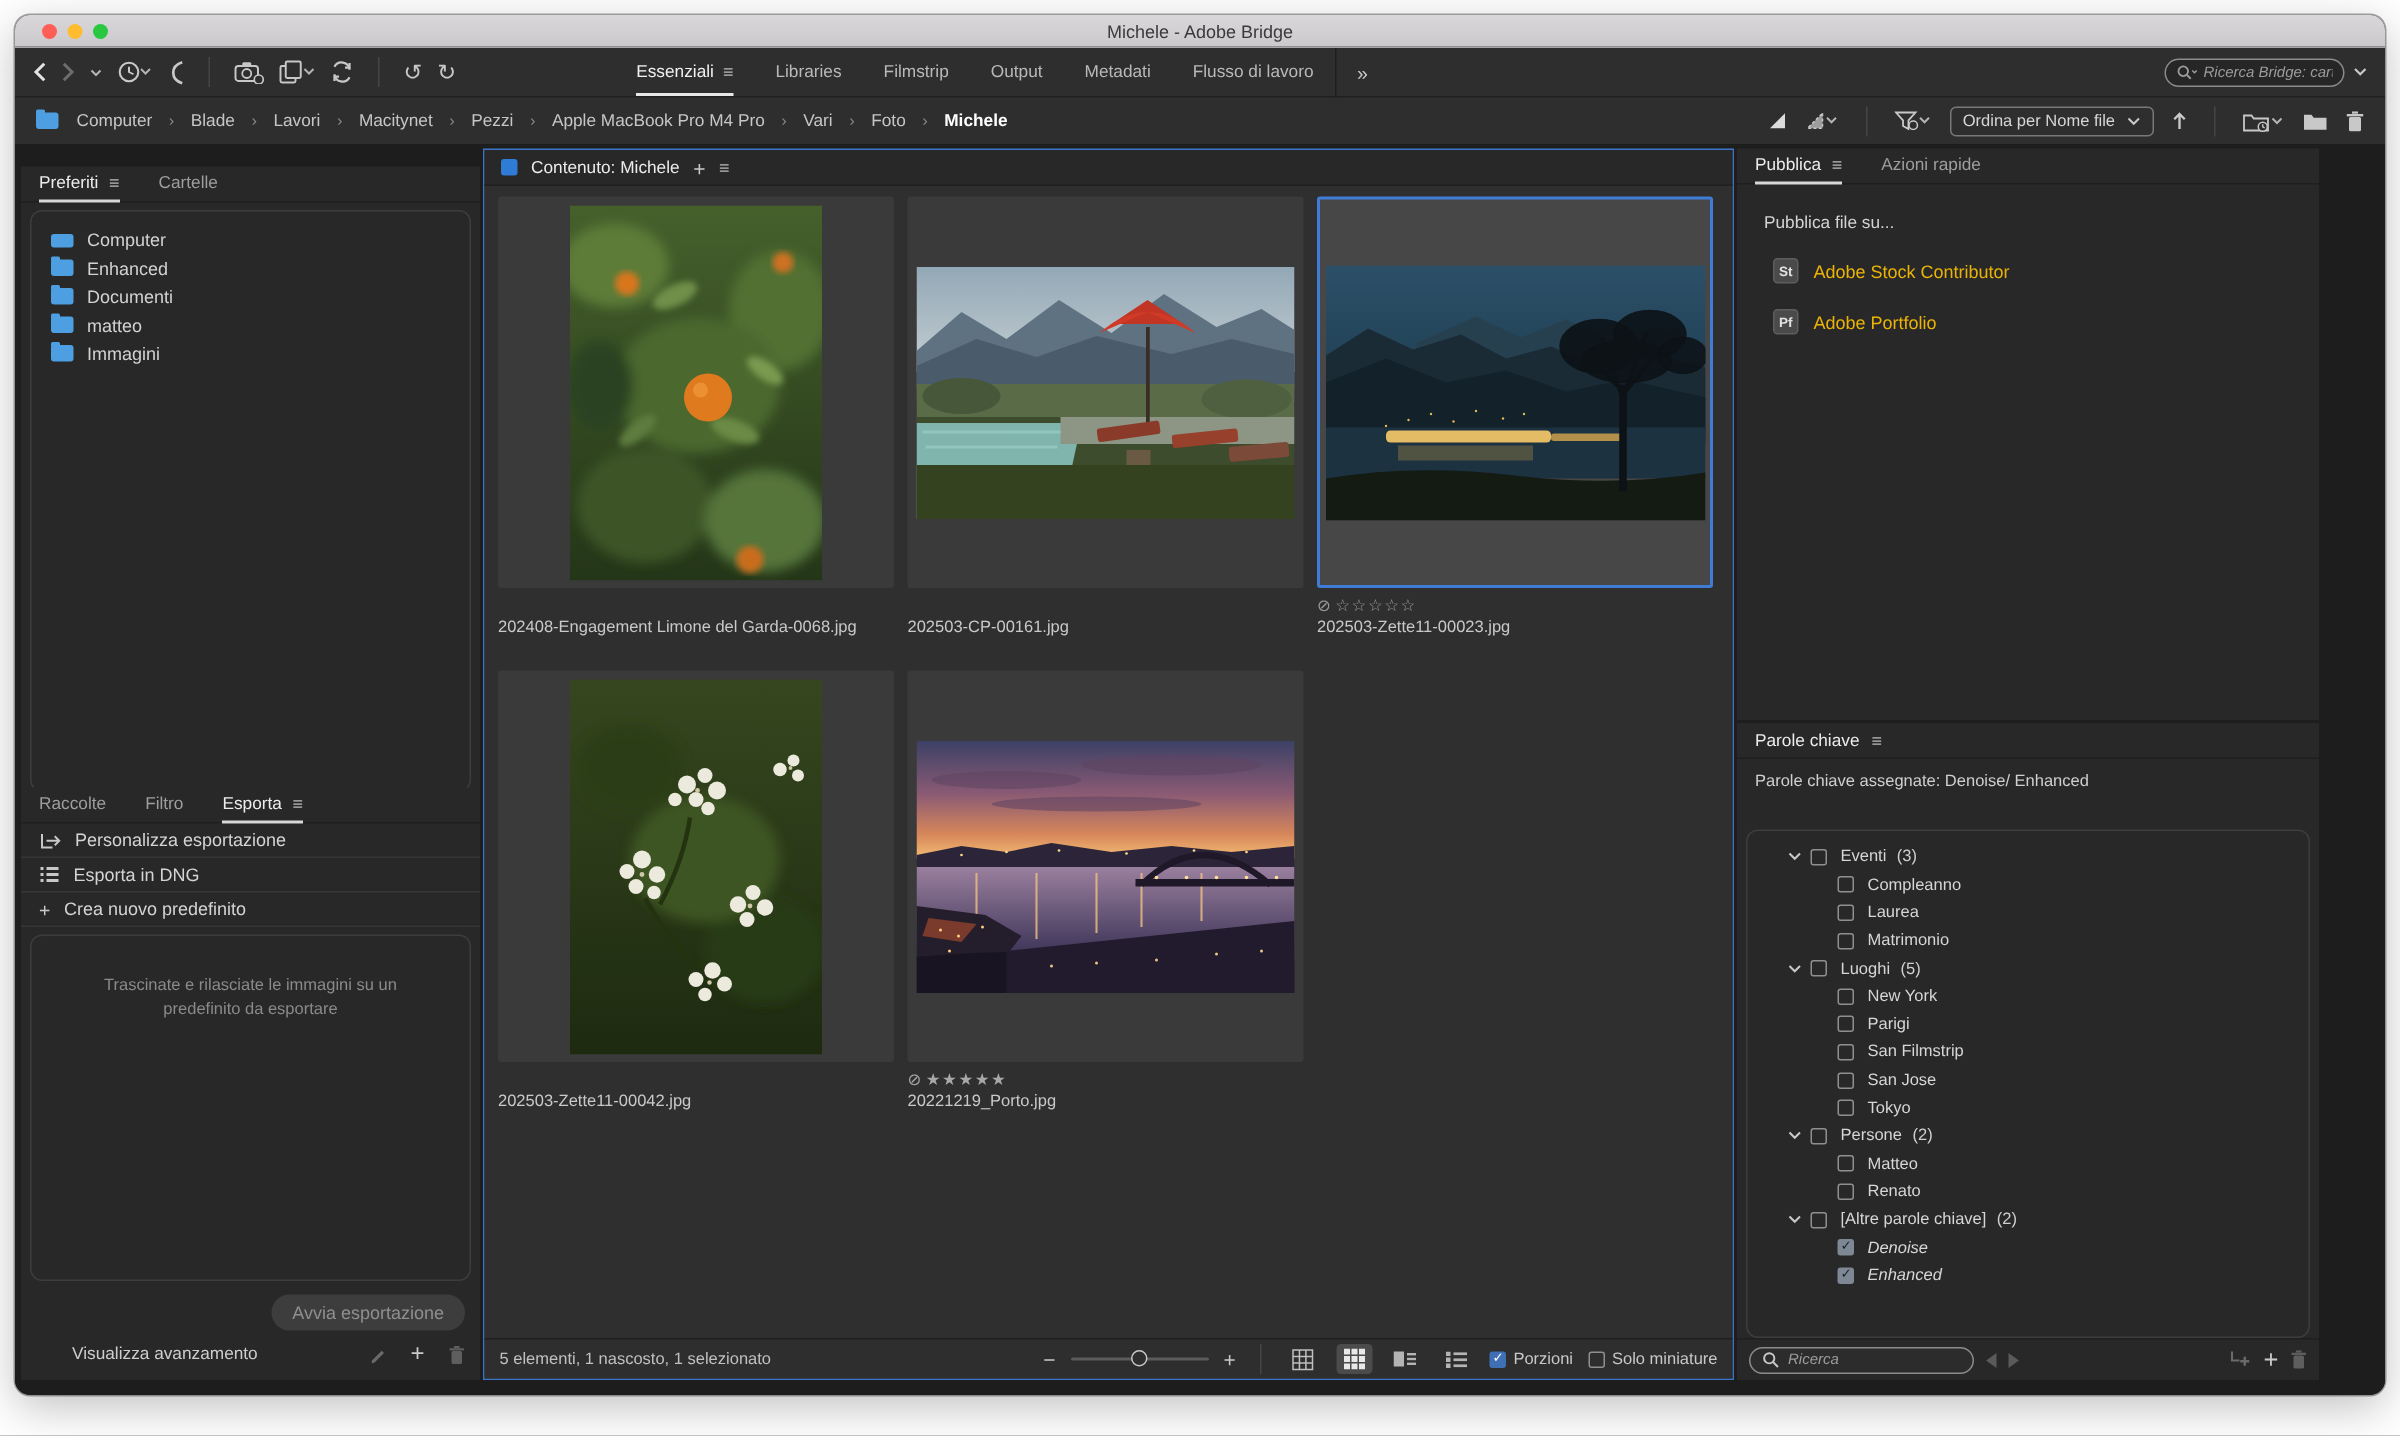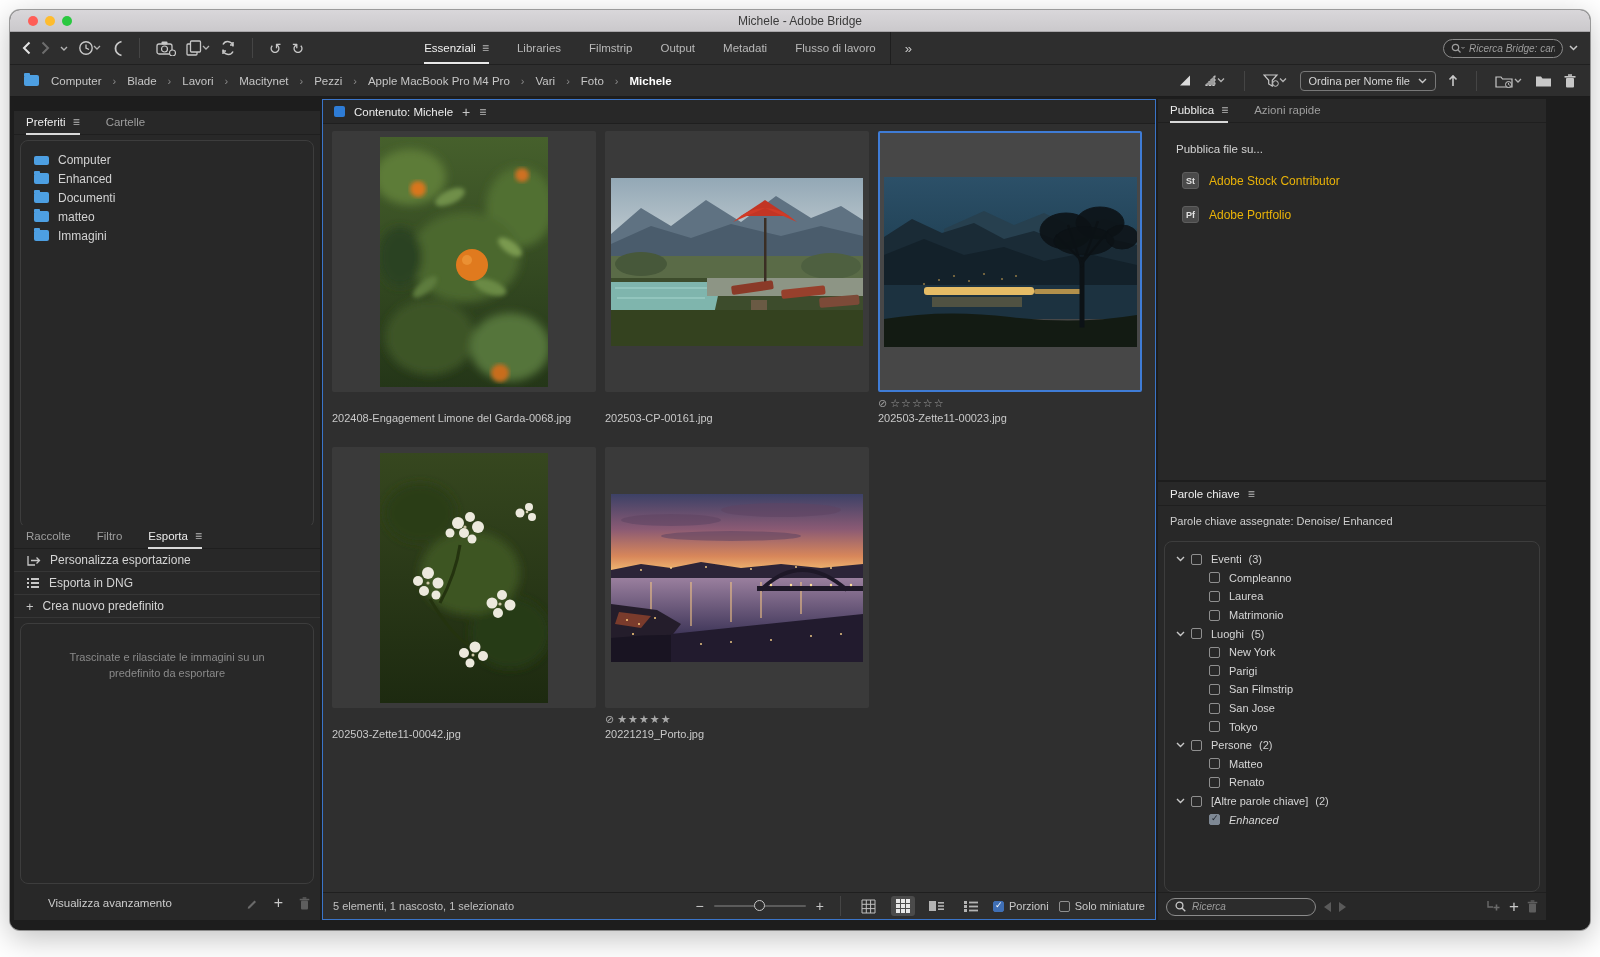--- a/index.html
+++ b/index.html
@@ -99,21 +99,21 @@
   .pub-header { font-size:11.5px; color:#d4d4d4; padding:20px 0 0 18px; }
   .pub-svc { display:flex; align-items:center; gap:10px; padding-left:24px; margin-top:17px; }
   .badge { width:17px; height:17px; background:#4a4a4a; border:1px solid #5e5e5e; border-radius:3px; color:#e2e2e2; font-size:9px; font-weight:bold; display:flex; align-items:center; justify-content:center; }
   .pub-svc-label { font-size:12px; color:#eab308; }
 
   
   #panel-keywords { left:1148px; top:385px; width:388px; height:438px; display:flex; flex-direction:column; }
   .kw-head { height:24px; display:flex; align-items:center; gap:8px; padding:0 12px; border-bottom:1px solid #1f1f1f; }
   .kw-title { font-size:11.5px; color:#ececec; }
   .kw-assigned { font-size:11px; color:#cfcfcf; padding:9px 12px 2px 12px; }
-  .kw-well { flex:1; margin:12px 6px 0 6px; border:1px solid #3d3d3d; border-radius:8px; padding:8px 0 0 0; overflow:hidden; }
+  .kw-well { flex:1; margin:24px 6px 0 6px; border:1px solid #3d3d3d; border-radius:8px; padding:8px 0 0 16px; overflow:hidden; }
   .kw-row { display:flex; align-items:center; height:18.6px; font-size:11px; color:#d6d6d6; }
   .kw-row .disc { width:26px; display:flex; justify-content:flex-end; padding-right:6px; }
   .kw-row.child { padding-left:44px; }
   .kw-row .cb { margin-right:9px; flex:none; }
   .kw-count { margin-left:7px; color:#cfcfcf; }
   .kw-row.italic .kw-label { font-style:italic; }
   .kw-foot { height:28px; border-top:1px solid #1f1f1f; display:flex; align-items:center; padding:0 8px; gap:8px; }
   .kw-search { display:flex; align-items:center; gap:6px; width:150px; height:18px; border:1px solid #8b8b8b; border-radius:9px; background:#2c2c2c; padding:0 8px; }
   .kw-search input { flex:1; min-width:0; background:transparent; border:none; outline:none; color:#cfcfcf; font-size:10px; font-style:italic; font-family:inherit; }
   .kw-search input::placeholder { color:#9d9d9d; font-style:italic; }
@@ -385,20 +385,23 @@
             </svg>
           </span>
         <span>Esporta in DNG</span>
       </div>
       <div class="exp-row">
         <span class="glyph" style="font-size:13px;">+</span>
         <span>Crea nuovo predefinito</span>
       </div>
       <div class="well dropzone">
         <div class="dropzone-text">Trascinate e rilasciate le immagini su un predefinito da esportare</div>
+      </div>
+      <div class="exp-btn-row">
+        <button class="btn-pill">Avvia esportazione</button>
       </div>
       <div class="exp-foot">
         <span>Visualizza avanzamento</span>
         <span class="spacer"></span>
         <span class="foot-icons">
           <span class="ico">
               <svg width="12" height="12">
                 <path d="M2 10 L8.5 3.5 L10 5 L3.5 11.5 L1.8 11.8 Z" fill="#6a6a6a"></path>
               </svg>
             </span>
@@ -846,20 +849,24 @@
               <svg width="9" height="6">
                 <path d="M1 1 L4.5 4.5 L8 1" stroke="#c8c8c8" stroke-width="1.4" fill="none"></path>
               </svg>
             </span>
           <span class="cb"></span>
           <span class="kw-label">[Altre parole chiave]</span>
             <span class="kw-count">(2)</span>
         </div>
         <div class="kw-row child italic">
             <span class="cb checked gray"></span>
+            <span class="kw-label">Denoise</span>
+          </div>
+        <div class="kw-row child italic">
+            <span class="cb checked gray"></span>
             <span class="kw-label">Enhanced</span>
           </div>
 
       </div>
       <div class="kw-foot">
         <div class="kw-search">
           <span class="ico">
               <svg width="11" height="11">
                 <circle cx="4.5" cy="4.5" r="3.4" stroke="#c8c8c8" stroke-width="1.3" fill="none"></circle>
                 <path d="M7.2 7.2 L10.3 10.3" stroke="#c8c8c8" stroke-width="1.3"></path>

